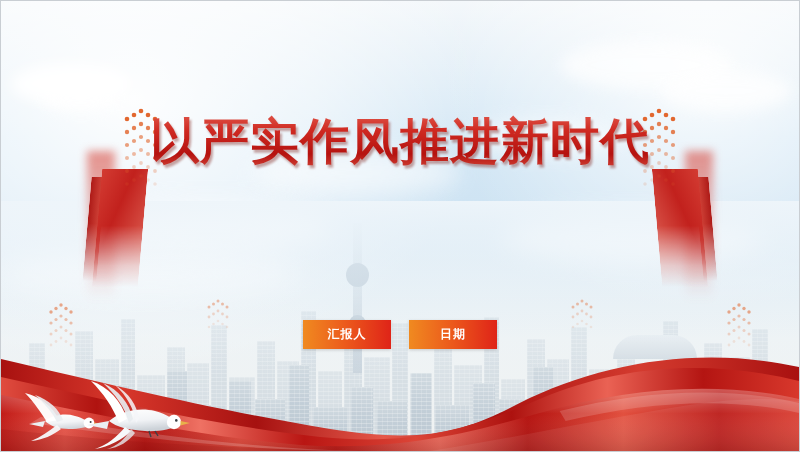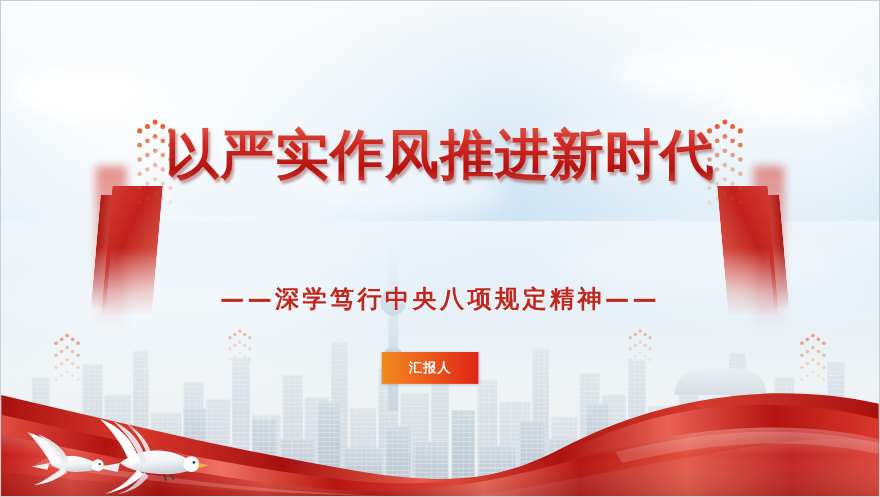--- a/index.html
+++ b/index.html
@@ -134,21 +134,21 @@
   .chev{position:absolute;}
   .chev svg{display:block;}
 
   
   .title-wrap{
     position:absolute;left:0;right:0;top:112px;
     text-align:center;
     z-index:6;
   }
   .title-line{
-    font-family:Liberation Sans, sans-serif;
+    font-family:Liberation Serif, serif;
     font-weight:bold;
     font-size:49px;
     line-height:57px;
     letter-spacing:1px;
     color:#c5201c;
     background:linear-gradient(to bottom,#e0564a 0%,#cf2a22 30%,#b5120f 72%,#d3463a 100%);
     -webkit-background-clip:text;
     background-clip:text;
     -webkit-text-fill-color:transparent;
     filter:drop-shadow(2px 3px 1px rgba(120,20,14,.38));
@@ -520,27 +520,27 @@
             <circle cx="26" cy="30" r="1.3"></circle>
           </g>
       </g>
     </svg>
   </div>
 
   <div class="title-wrap">
     <div class="title-line">以严实作风推进新时代</div>
   </div>
 
-  <div class="subtitle">——深学笃行中央八项规定精神——</div>
 
   <div class="infobar">
     <div class="infogrp">
       <div class="ilabel">汇报人</div>
     </div>
     <div class="infogrp">
+      <div class="ilabel">日期</div>
     </div>
   </div>
 
   <div class="ribbon">
     <svg viewBox="0 0 800 118" preserveAspectRatio="none">
       <defs>
         <linearGradient id="silkA" x1="0" y1="0" x2="1" y2="0">
           <stop offset="0%" stop-color="#c11c18"></stop>
           <stop offset="8%" stop-color="#e8564a"></stop>
           <stop offset="18%" stop-color="#b81512"></stop>

